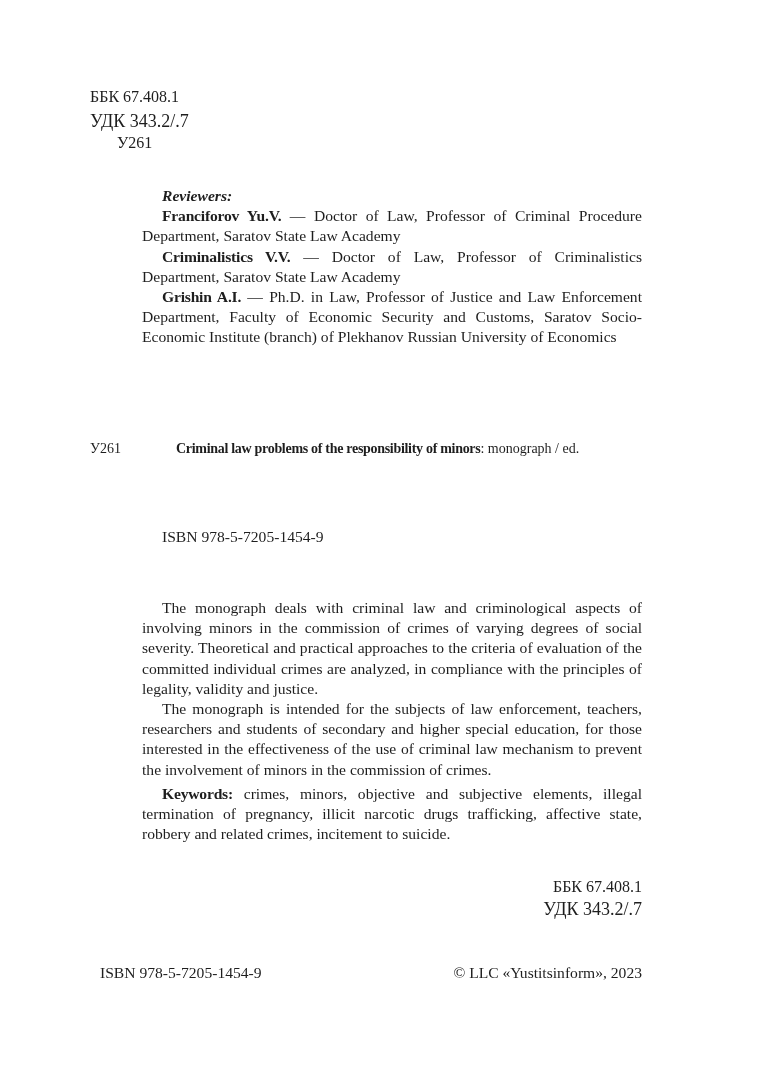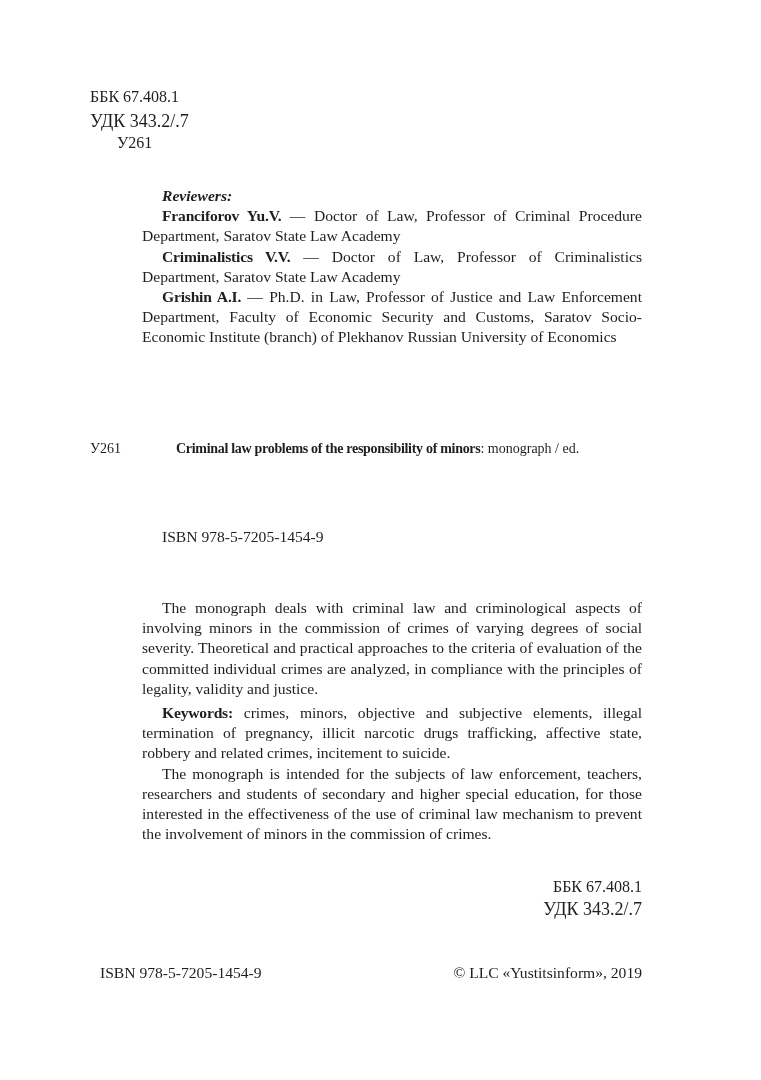--- a/index.html
+++ b/index.html
@@ -86,21 +86,21 @@
 </div>
 
 <div class="abs card" style="top:439px;">
   <div><span class="card-code">У261</span><span class="card-title">Criminal law problems of the responsibility of minors</span><span>: monograph / ed.</span></div>
 </div>
 
 <div class="abs isbn-mid" style="top:527px;">ISBN 978-5-7205-1454-9</div>
 
 <div class="abs block" style="top:598px;">
   <p>The monograph deals with criminal law and criminological aspects of involving minors in the commission of crimes of varying degrees of social severity. Theoretical and practical approaches to the criteria of evaluation of the committed individual crimes are analyzed, in compliance with the principles of legality, validity and justice.</p>
+  <p>The monograph is intended for the subjects of law enforcement, teachers, researchers and students of secondary and higher special education, for those interested in the effectiveness of the use of criminal law mechanism to prevent the involvement of minors in the commission of crimes.</p>
   <p style="margin-top:4px;"><b>Keywords:</b><span> crimes, minors, objective and subjective elements, illegal termination of pregnancy, illicit narcotic drugs trafficking, affective state, robbery and related crimes, incitement to suicide.</span></p>
-  <p>The monograph is intended for the subjects of law enforcement, teachers, researchers and students of secondary and higher special education, for those interested in the effectiveness of the use of criminal law mechanism to prevent the involvement of minors in the commission of crimes.</p>
 </div>
 
 <div class="abs right-codes code-line" style="top:877px;">ББК 67.408.1</div>
 <div class="abs right-codes code-line big" style="top:899px;">УДК 343.2/.7</div>
 
 <div class="abs footer" style="left:100px;">ISBN 978-5-7205-1454-9</div>
-<div class="abs footer" style="right:119px;">© LLC «Yustitsinform», 2019</div>
+<div class="abs footer" style="right:119px;">© LLC «Yustitsinform», 2023</div>
 
 </body></html>

